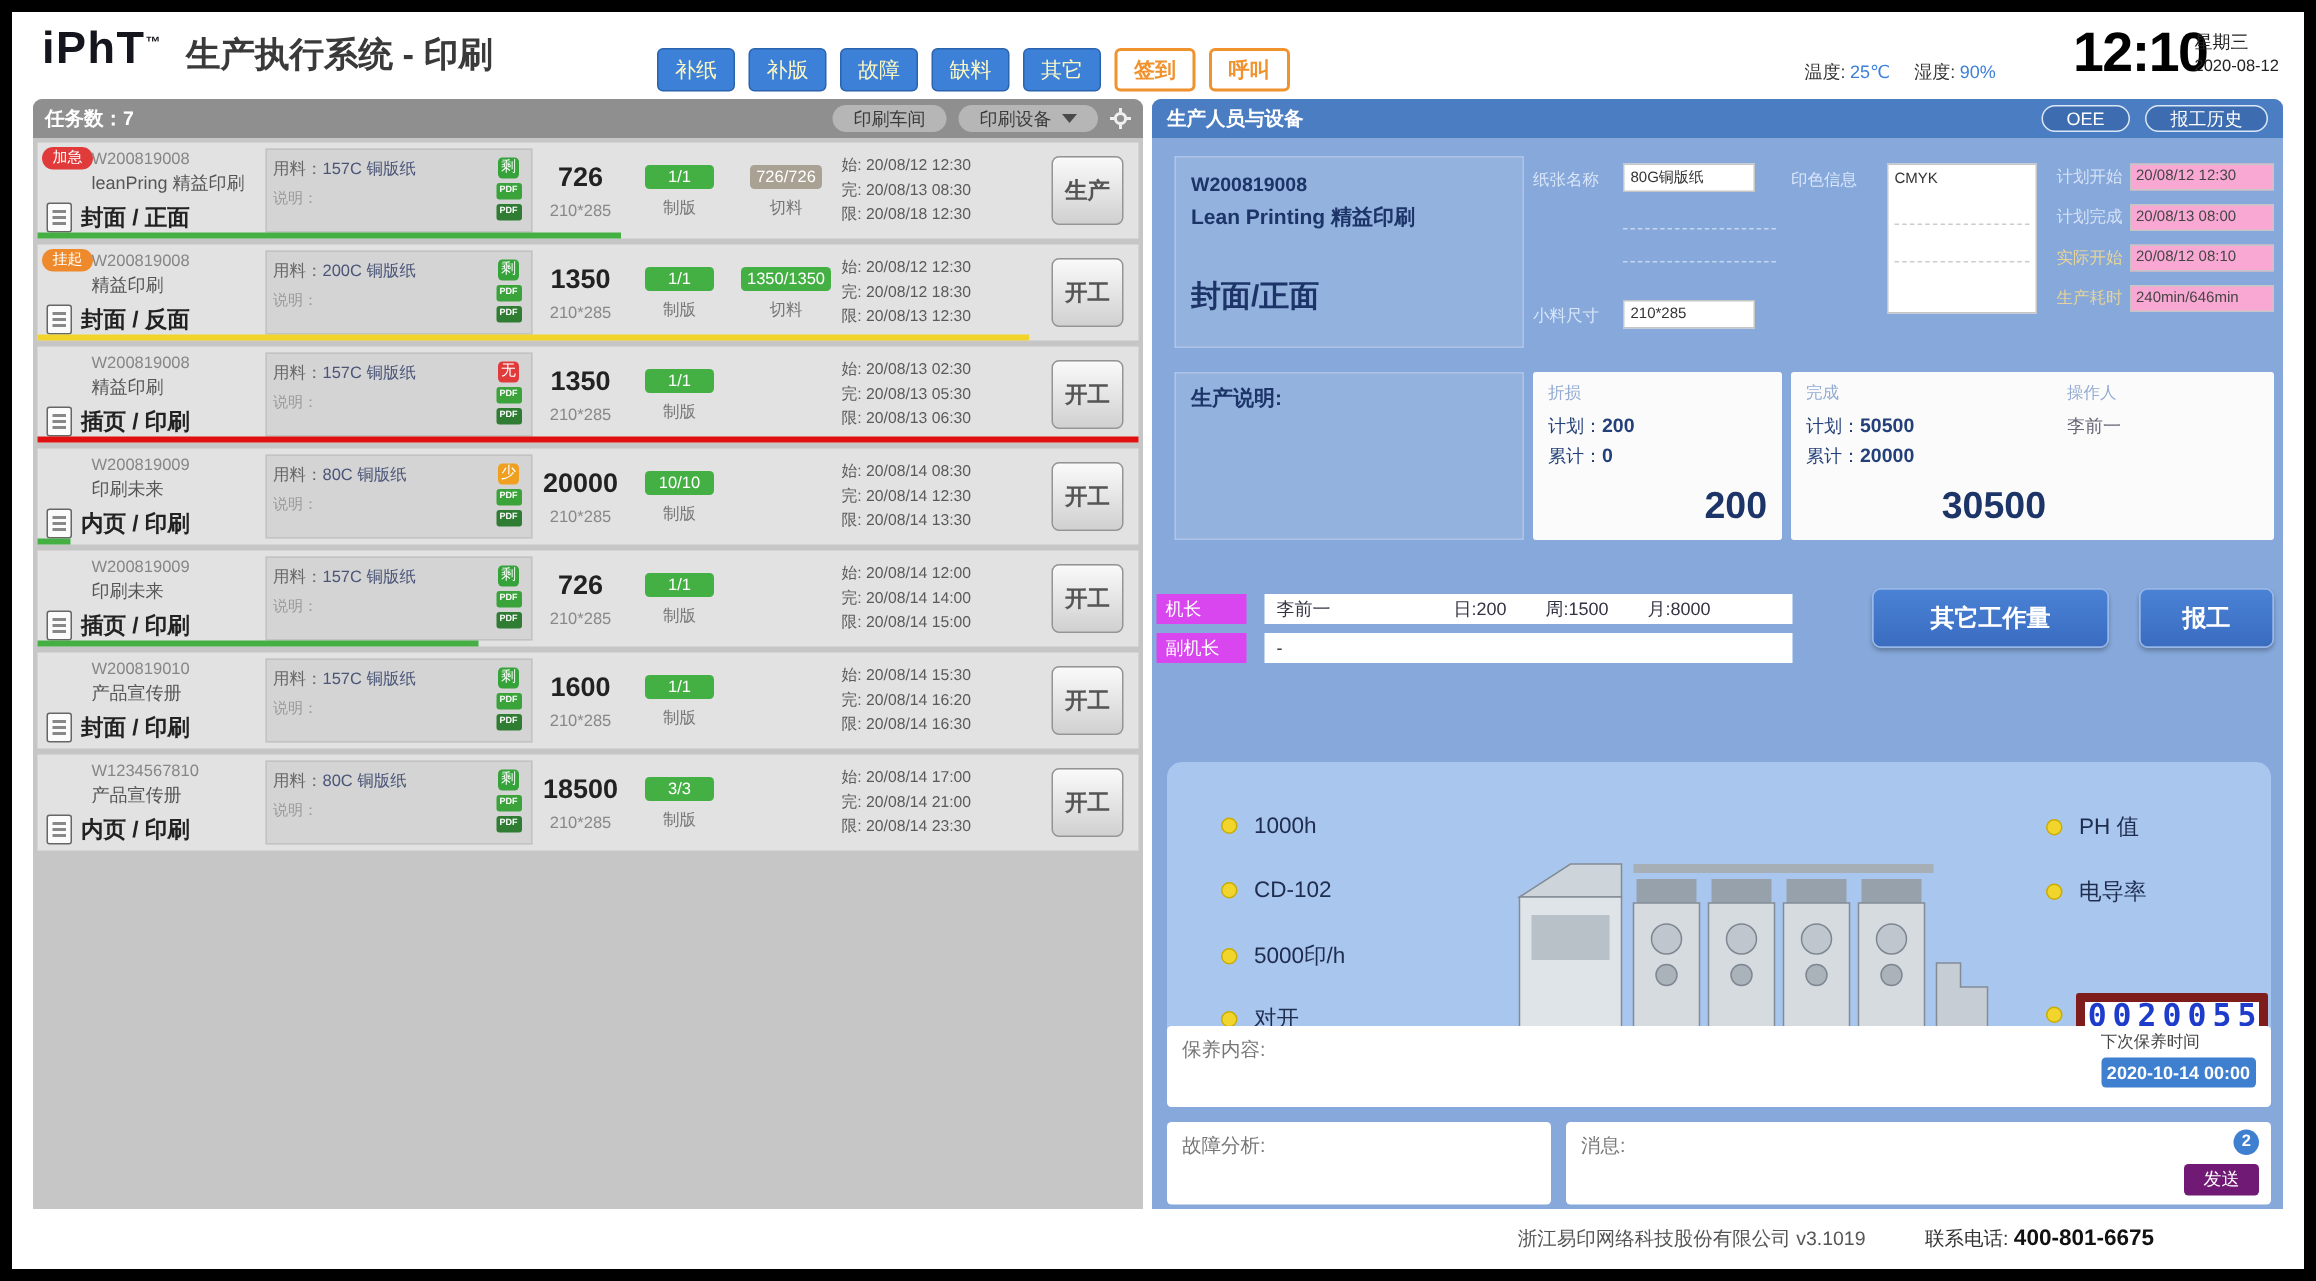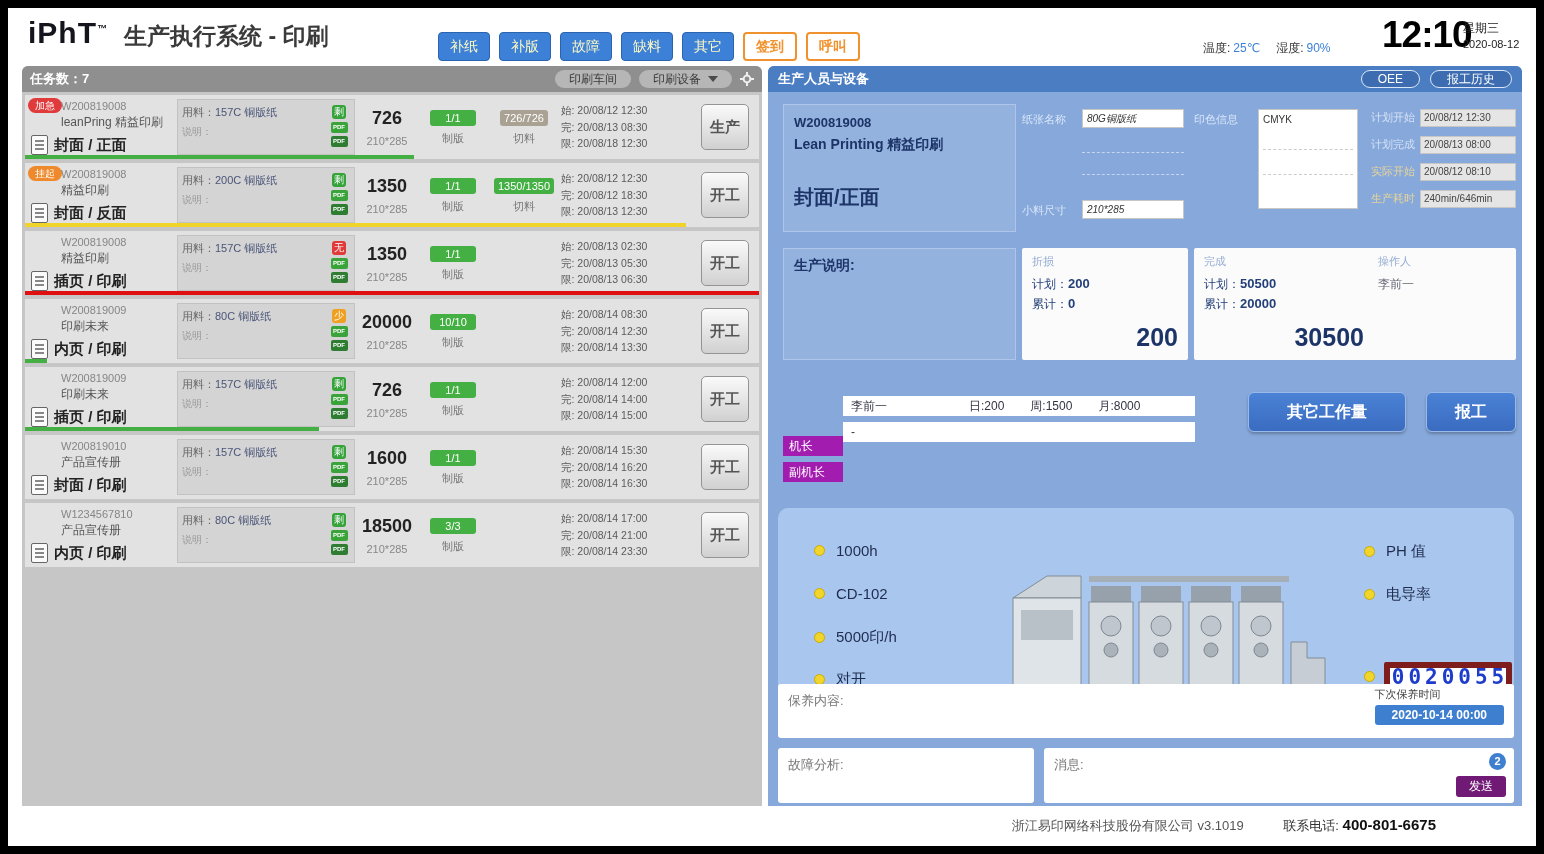--- a/index.html
+++ b/index.html
@@ -71,69 +71,69 @@
     color:#fff; font-size:12px; margin-left:10px; cursor:pointer; }
   .detail-body { position:absolute; left:0; top:26px; right:0; bottom:0; }
 
   .job-box { position:absolute; left:15px; top:12px; width:233px; height:128px; background:rgba(255,255,255,0.12); border:1px solid #aec4e8; padding:10px; }
   .job-id { font-size:13px; font-weight:bold; color:#1c3468; }
   .job-name { font-size:14px; font-weight:bold; color:#1c3468; margin-top:6px; }
   .job-page { font-size:20px; font-weight:bold; color:#1c3468; margin-top:30px; }
 
   .paper-block { position:absolute; left:254px; top:12px; width:166px; height:136px; }
   .fld-label { position:absolute; font-size:11px; color:#d9e6fa; }
-  .fld-input { position:absolute; width:102px; height:19px; background:#fff; border:1px solid #c6c6c6; font-size:10px; color:#333; line-height:17px; padding:0 4px; overflow:hidden;font-style:italic; }
+  .fld-input { position:absolute; width:88px; height:19px; background:#fff; border:1px solid #c6c6c6; font-size:10px; color:#333; line-height:17px; padding:0 4px; overflow:hidden; }
   .dash { position:absolute; left:60px; width:102px; border-bottom:1px dashed #c4d6f0; }
 
   .ink-block { position:absolute; left:426px; top:12px; width:170px; height:136px; }
   .ink-box { position:absolute; left:64px; top:5px; width:100px; height:100px; background:#fff; border:1px solid #c6c6c6; padding:4px; font-size:10px; color:#333; }
   .ink-box .idash { border-bottom:1px dashed #cccccc; margin-top:24px; }
 
   .sched-block { position:absolute; left:598px; top:12px; width:150px; }
   .sched-row { display:flex; align-items:center; justify-content:flex-end; height:27px; gap:5px; }
   .sched-label { font-size:11px; color:#d6e2f6; white-space:nowrap; }
   .sched-label.hl { color:#e6d49a; }
-  .sched-value { width:96px; height:18px; background:#e5e5e5; border:1px solid #c6c6c6; font-size:10px; color:#444; line-height:16px; padding:0 3px; flex:none; }
+  .sched-value { width:96px; height:18px; background:#f9a8d4; border:1px solid #c6c6c6; font-size:10px; color:#444; line-height:16px; padding:0 3px; flex:none; }
 
   .note-box { position:absolute; left:15px; top:156px; width:233px; height:112px; background:rgba(255,255,255,0.12); border:1px solid #aec4e8; padding:8px 10px; cursor:text; }
   .note-label { font-size:14px; font-weight:bold; color:#1c3468; }
 
   .card { position:absolute; top:156px; height:112px; background:#fbfbfb; border-radius:2px; }
   .card.waste { left:254px; width:166px; }
   .card.done  { left:426px; width:180px; }
   .card.oper  { left:600px; width:148px; }
   .ct  { position:absolute; left:10px; top:6px; font-size:11px; color:#93abd2; }
   .cl1 { position:absolute; left:10px; top:28px; font-size:12px; color:#24407a; }
   .cl2 { position:absolute; left:10px; top:48px; font-size:12px; color:#24407a; }
   .cl1 b,.cl2 b { font-size:13px; }
   .cbig { position:absolute; right:10px; bottom:8px; font-size:25px; font-weight:bold; color:#1c3468; }
   .opv { position:absolute; left:10px; top:28px; font-size:12px; color:#667; }
 
-  .crew-label { position:absolute; left:15px; width:60px; height:20px; background:#a21caf; color:#fff; font-size:12px; line-height:20px; padding-left:6px;margin-top:40px; }
+  .crew-label { position:absolute; left:3px; width:60px; height:20px; background:#d946ef; color:#fff; font-size:12px; line-height:20px; padding-left:6px; }
   .crew-strip { position:absolute; left:75px; width:352px; height:20px; background:#fff; font-size:12px; color:#334; line-height:20px; padding:0 8px; display:flex; }
   .crew-strip .nm { width:118px; }
   .crew-strip .st { margin-right:26px; }
   .big-btn { position:absolute; top:300px; height:40px; background:linear-gradient(#4a82d6,#3a6cc0); border:1px solid #9ab8e8; border-radius:6px;
     color:#fff; font-size:16px; font-weight:bold; box-shadow:0 2px 3px rgba(0,0,0,0.25); cursor:pointer; font-family:inherit; }
   .btn-other { left:480px; width:158px; }
   .btn-report { left:658px; width:90px; }
 
   .machine-area { position:absolute; left:10px; top:368px; width:736px; height:212px; background:#a9c6ee; border-radius:10px;margin-top:48px; }
   .spec { position:absolute; display:flex; align-items:center; gap:11px; font-size:15px; color:#1f2c4e; white-space:nowrap; }
   .dot { width:11px; height:11px; border-radius:50%; background:#f2d52c; border:1px solid #c9ad00; flex:none; }
   .counter { position:absolute; left:606px; top:154px; width:128px; height:30px; background:#fff; border:6px solid #7f1d1d; border-radius:2px;
     display:flex; align-items:center; justify-content:center; font-family:"DejaVu Sans Mono",monospace; font-size:21px; font-weight:bold;
     color:#1d3ccc; letter-spacing:4px; padding-left:4px; }
   .press { position:absolute; left:225px; top:38px; }
 
   .maintain-box { position:absolute; left:10px; top:592px; width:736px; height:54px; background:#fff; border-radius:3px; padding:7px 10px; cursor:text; }
   .box-label { font-size:13px; color:#777; }
   .next-wrap { position:absolute; right:10px; top:3px; }
   .next-label { font-size:11px; color:#444; }
-  .next-pill { margin-top:3px; background:#3f7fd0; color:#fff; font-size:12px; font-weight:bold; padding:3px 17px; border-radius:3px; }
+  .next-pill { margin-top:3px; background:#3f7fd0; color:#fff; font-size:12px; font-weight:bold; padding:3px 4px; border-radius:3px; }
   .fault-box { position:absolute; left:10px; top:656px; width:256px; height:55px; background:#fff; border-radius:3px; padding:7px 10px; cursor:text; }
   .msg-box { position:absolute; left:276px; top:656px; width:470px; height:55px; background:#fff; border-radius:3px; padding:7px 10px; cursor:text; }
   .msg-badge { position:absolute; right:8px; top:5px; width:17px; height:17px; border-radius:50%; background:#3f7fd0; color:#fff;
     font-size:11px; text-align:center; line-height:17px; font-weight:bold; }
   .send-btn { position:absolute; right:8px; bottom:6px; background:#701a75; color:#fff; font-size:12px; padding:2px 13px; border-radius:3px;
     border:none; cursor:pointer; font-family:inherit; }
 
   .footer { position:absolute; right:100px; bottom:11px; font-size:13px; color:#555; white-space:nowrap; }
   .footer .phone-label { margin-left:36px; color:#333; }
   .footer .phone { font-weight:bold; color:#111; font-size:15px; }

